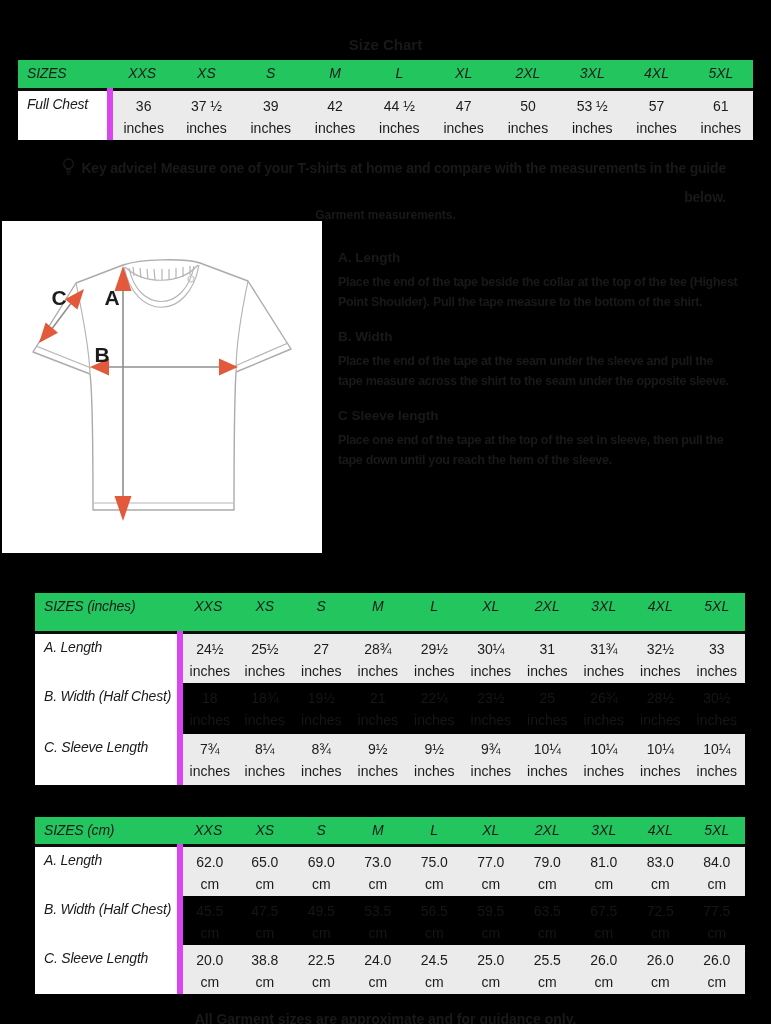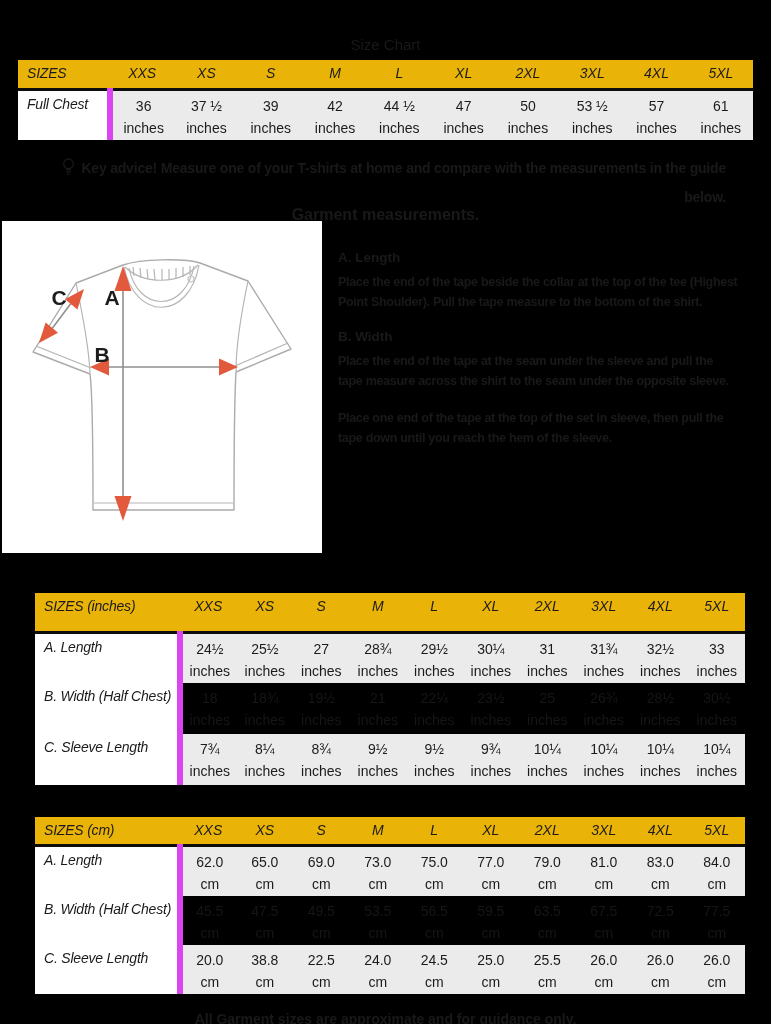--- a/index.html
+++ b/index.html
@@ -5,26 +5,26 @@
   html,body{margin:0;padding:0;}
   body{
     width:771px;height:1024px;position:relative;overflow:hidden;
     background:#000;
     font-family:"Liberation Sans",sans-serif;
     color:#191919;
   }
   
   .hidden-ink{color:#191919;}
   #title{position:absolute;top:26px;left:0;width:771px;text-align:center;
-    font-size:15px;font-weight:normal;}
+    font-size:15px;font-weight:bold;}
   #advice{position:absolute;top:141px;left:46px;width:680px;text-align:right;
     font-size:14px;font-weight:bold;line-height:26px;letter-spacing:-0.2px;}
   #advice .bulb{display:inline-block;vertical-align:-3px;margin-right:6px;}
-  #subtitle{position:absolute;top:190px;left:0;width:771px;text-align:center;
-    font-size:16px;font-weight:bold;}
+  #subtitle{position:absolute;top:196px;left:0;width:771px;text-align:center;
+    font-size:12px;font-weight:bold;}
   #footer{position:absolute;top:997px;left:0;width:771px;text-align:center;
     font-size:14px;font-weight:bold;}
 
   
   #diagram{position:absolute;left:2px;top:221px;width:320px;height:332px;
     background:#fff;margin:0;}
   #diagram svg{display:block;}
 
   
   #instructions{position:absolute;left:338px;top:250px;width:400px;}
@@ -33,21 +33,21 @@
     line-height:20px;letter-spacing:-0.3px;}
 
   
   .tbl-wrap{position:absolute;}
   .t1{left:18px;top:60px;width:735px;--lblw:92px;}
   .t2{left:35px;top:593px;width:710px;--lblw:145px;}
   .t3{left:35px;top:817px;width:710px;--lblw:145px;}
   table.size-table{width:100%;border-collapse:collapse;table-layout:fixed;
     font-size:14px;color:#1b1b1b;}
   col.lbl{width:var(--lblw);}
-  thead th{background:#eab308;font-weight:normal;text-align:center;
+  thead th{background:#22c55e;font-weight:normal;text-align:center;
     vertical-align:top;padding-top:5px;border-bottom:3px solid #0d0d0d;
     white-space:nowrap;}
   thead th.lbl{text-align:left;padding-left:9px;letter-spacing:-0.2px;}
   .t1 thead th,.t3 thead th{font-style:italic;}
   .t1 thead tr{height:29px;}
   .t2 thead tr{height:39px;font-style:italic;}
   .t3 thead tr{height:28px;margin-left:36px;}
   .t1 tbody tr{height:51px;}
   .t2 tbody tr{height:51px;}
   .t3 tbody tr{height:47px;}
@@ -202,20 +202,21 @@
         <text x="57" y="84">C</text>
       </g>
     </svg>
   </figure>
 
   <div id="instructions" class="hidden-ink">
     <h3>A. Length</h3>
     <p>Place the end of the tape beside the collar at the top of the tee (Highest Point Shoulder). Pull the tape measure to the bottom of the shirt.</p>
     <h3>B. Width</h3>
     <p>Place the end of the tape at the seam under the sleeve and pull the tape measure across the shirt to the seam under the opposite sleeve.</p>
+    <h3>C Sleeve length</h3>
     <p>Place one end of the tape at the top of the set in sleeve, then pull the tape down until you reach the hem of the sleeve.</p>
   </div>
 
   <section class="tbl-wrap t2">
     <table class="size-table">
         <colgroup>
           <col class="lbl">
           <col>
           <col>
           <col>

